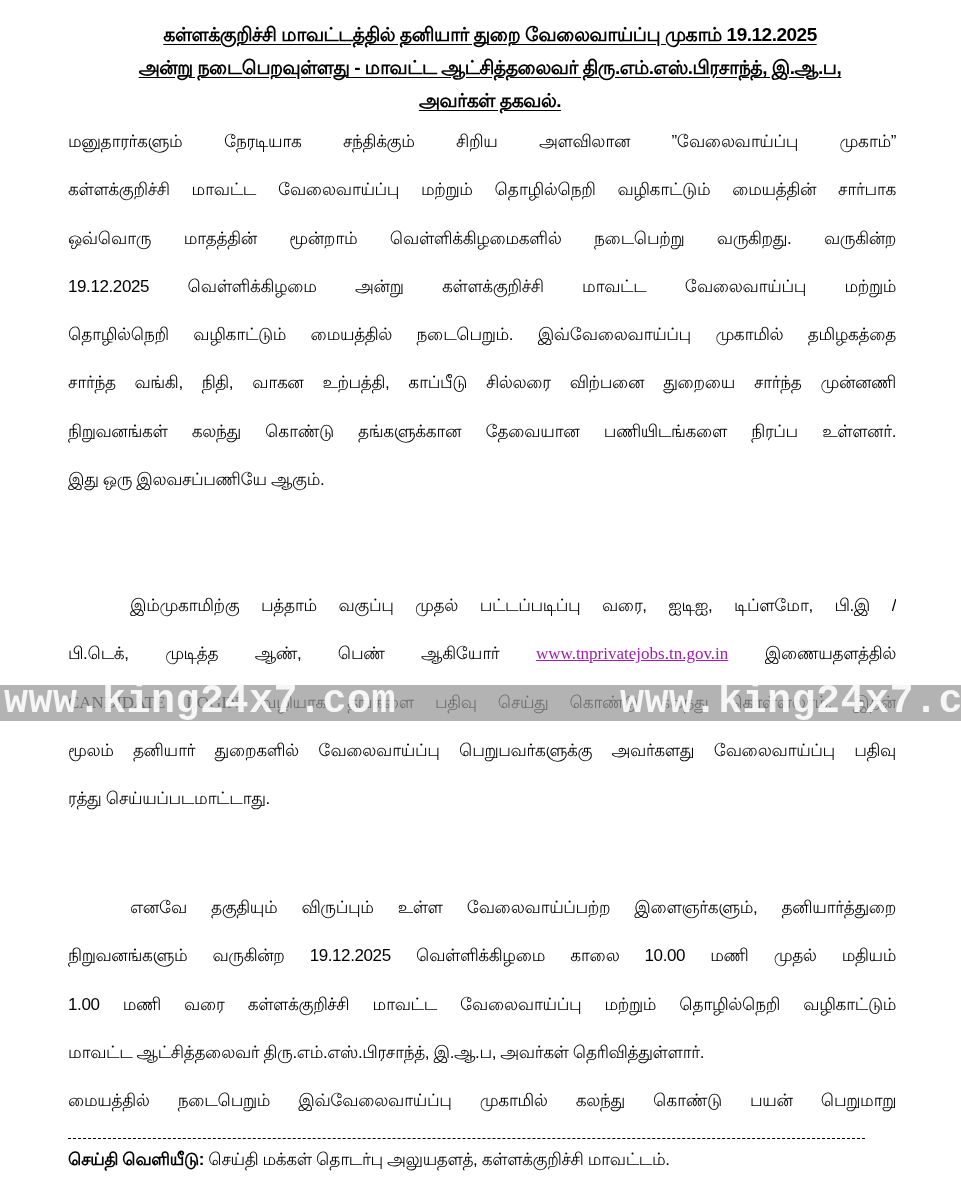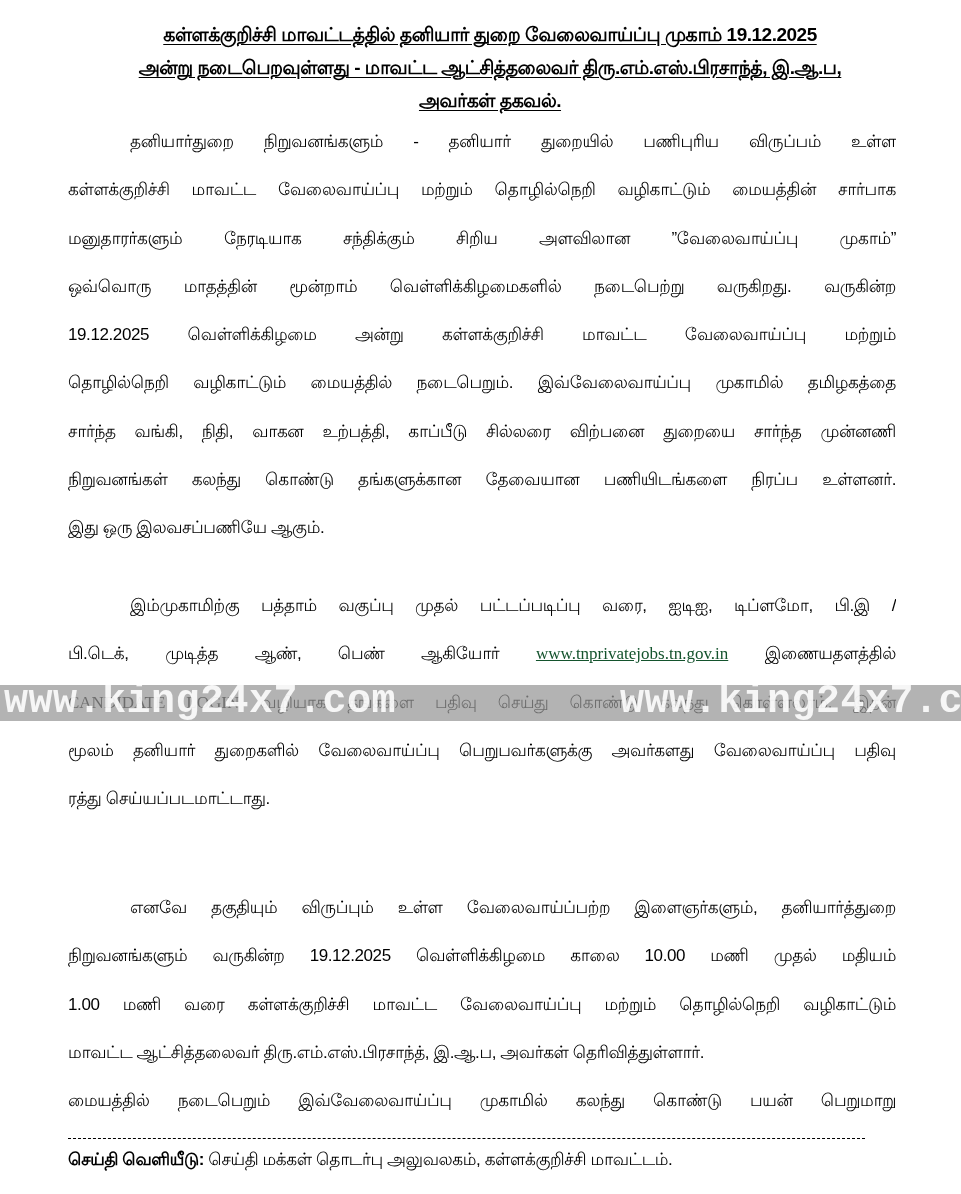--- a/index.html
+++ b/index.html
@@ -57,21 +57,21 @@
     .line.justify {
       text-align: justify;
       text-align-last: justify;
       white-space: normal;
     }
     .indent { padding-left: 62px; }
     .p1 { top: 118px; }
     .p2 { top: 582px; }
     .p3 { top: 884px; }
     .link {
-      color: #14532d;
+      color: #a21caf;
       text-decoration: underline;
       font-family: "Liberation Serif", "DejaVu Serif", serif;
       font-size: 17px;
       letter-spacing: 0;
     }
     .en-serif {
       font-family: "Liberation Serif", "DejaVu Serif", serif;
       letter-spacing: 0;
     }
     .watermark-band {
@@ -118,23 +118,22 @@
 
 <div class="page">
 
   <div class="title">
     <div><span>கள்ளக்குறிச்சி மாவட்டத்தில்  தனியார் துறை வேலைவாய்ப்பு முகாம் 19.12.2025</span></div>
     <div><span>அன்று நடைபெறவுள்ளது - மாவட்ட ஆட்சித்தலைவர் திரு.எம்.எஸ்.பிரசாந்த், இ.ஆ.ப,</span></div>
     <div><span>அவர்கள் தகவல்.</span></div>
   </div>
 
   <div class="para p1">
-    <span class="line justify indent">தனியார்துறை நிறுவனங்களும் - தனியார் துறையில் பணிபுரிய விருப்பம் உள்ள</span>
+    <span class="line justify">மனுதாரர்களும் நேரடியாக சந்திக்கும் சிறிய அளவிலான ”வேலைவாய்ப்பு முகாம்”</span>
     <span class="line justify">கள்ளக்குறிச்சி மாவட்ட வேலைவாய்ப்பு மற்றும் தொழில்நெறி வழிகாட்டும் மையத்தின் சார்பாக</span>
-    <span class="line justify">மனுதாரர்களும் நேரடியாக சந்திக்கும் சிறிய அளவிலான ”வேலைவாய்ப்பு முகாம்”</span>
     <span class="line justify">ஒவ்வொரு மாதத்தின் மூன்றாம் வெள்ளிக்கிழமைகளில் நடைபெற்று வருகிறது.  வருகின்ற</span>
     <span class="line justify">19.12.2025 வெள்ளிக்கிழமை அன்று கள்ளக்குறிச்சி மாவட்ட வேலைவாய்ப்பு மற்றும்</span>
     <span class="line justify">தொழில்நெறி வழிகாட்டும் மையத்தில் நடைபெறும். இவ்வேலைவாய்ப்பு முகாமில் தமிழகத்தை</span>
     <span class="line justify">சார்ந்த வங்கி, நிதி, வாகன உற்பத்தி, காப்பீடு சில்லரை விற்பனை துறையை சார்ந்த முன்னணி</span>
     <span class="line justify">நிறுவனங்கள் கலந்து கொண்டு தங்களுக்கான தேவையான பணியிடங்களை நிரப்ப உள்ளனர்.</span>
     <span class="line">இது ஒரு இலவசப்பணியே ஆகும்.</span>
   </div>
 
   <div class="para p2">
     <span class="line justify indent">இம்முகாமிற்கு பத்தாம் வகுப்பு முதல் பட்டப்படிப்பு வரை, ஐடிஐ, டிப்ளமோ, பி.இ /</span>
@@ -159,16 +158,16 @@
     <span class="line justify">மையத்தில் நடைபெறும் இவ்வேலைவாய்ப்பு முகாமில் கலந்து கொண்டு பயன் பெறுமாறு</span>
   </div>
 
   <div class="watermark-band"></div>
   <div class="watermark-text wm1">www.king24x7.com</div>
   <div class="watermark-text wm2">www.king24x7.com</div>
 
   <div class="divider"></div>
 
   <div class="footer">
-    <span class="label">செய்தி வெளியீடு:</span><span> செய்தி மக்கள் தொடர்பு அலுவலகம், கள்ளக்குறிச்சி மாவட்டம்.</span>
+    <span class="label">செய்தி வெளியீடு:</span><span> செய்தி மக்கள் தொடர்பு அலுயதளத், கள்ளக்குறிச்சி மாவட்டம்.</span>
   </div>
 
 </div>
 
 </body></html>

